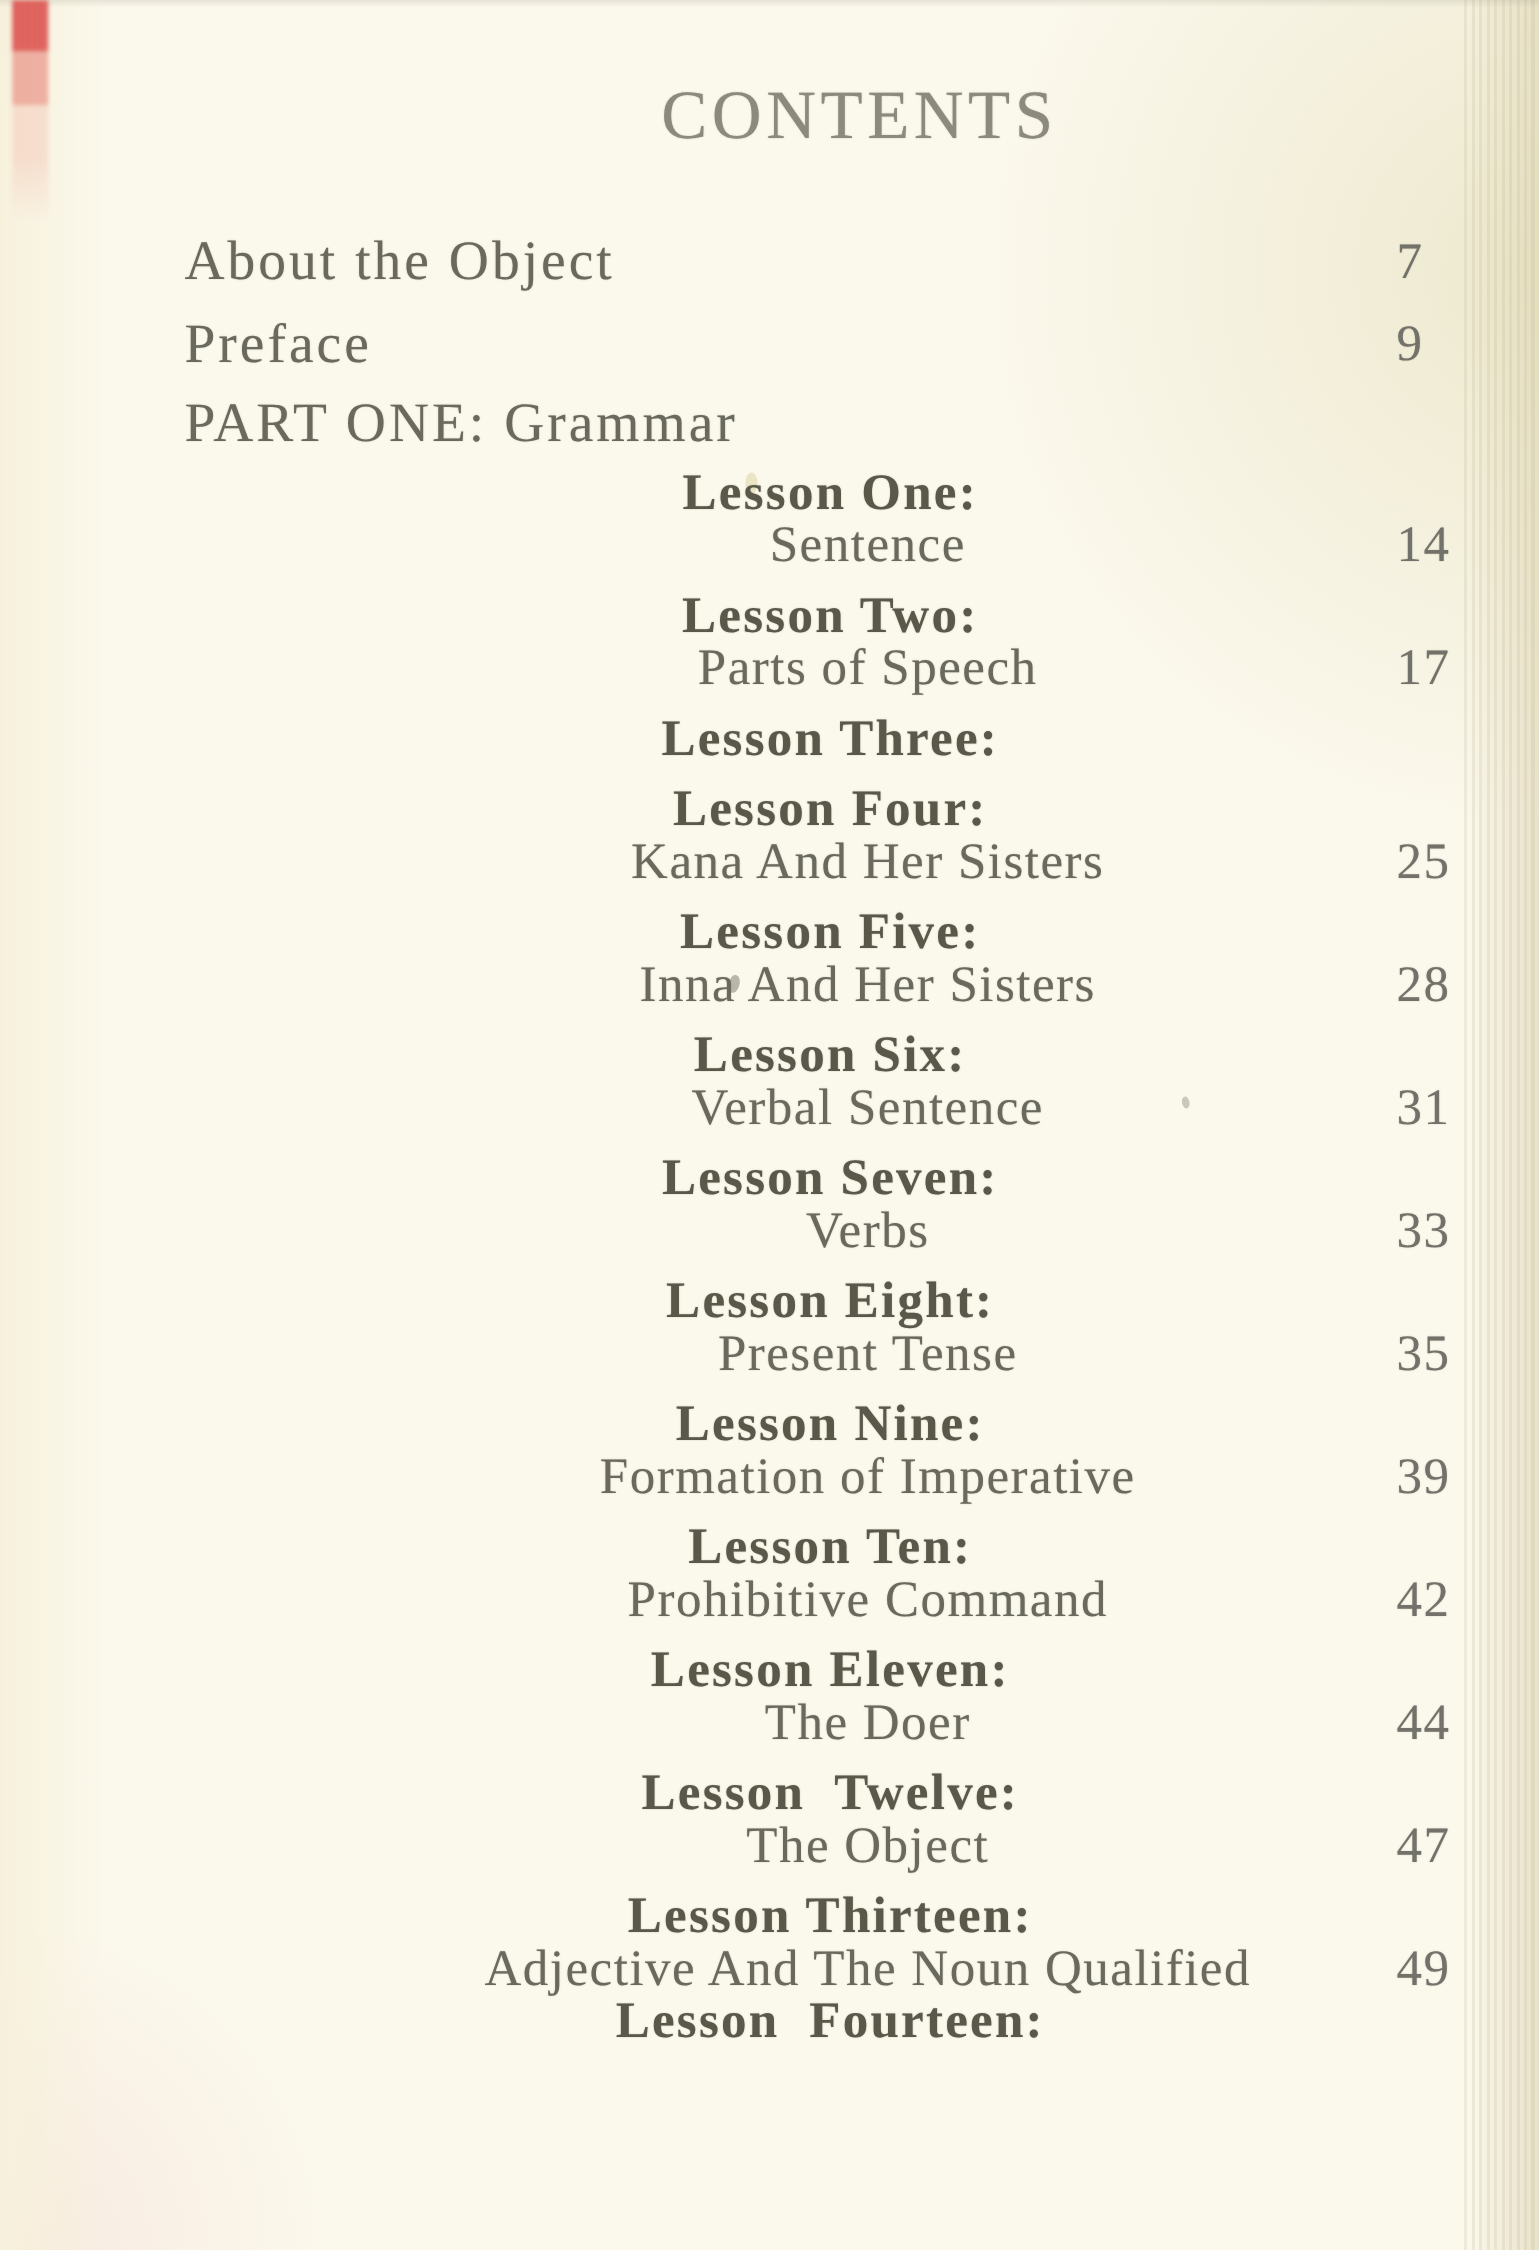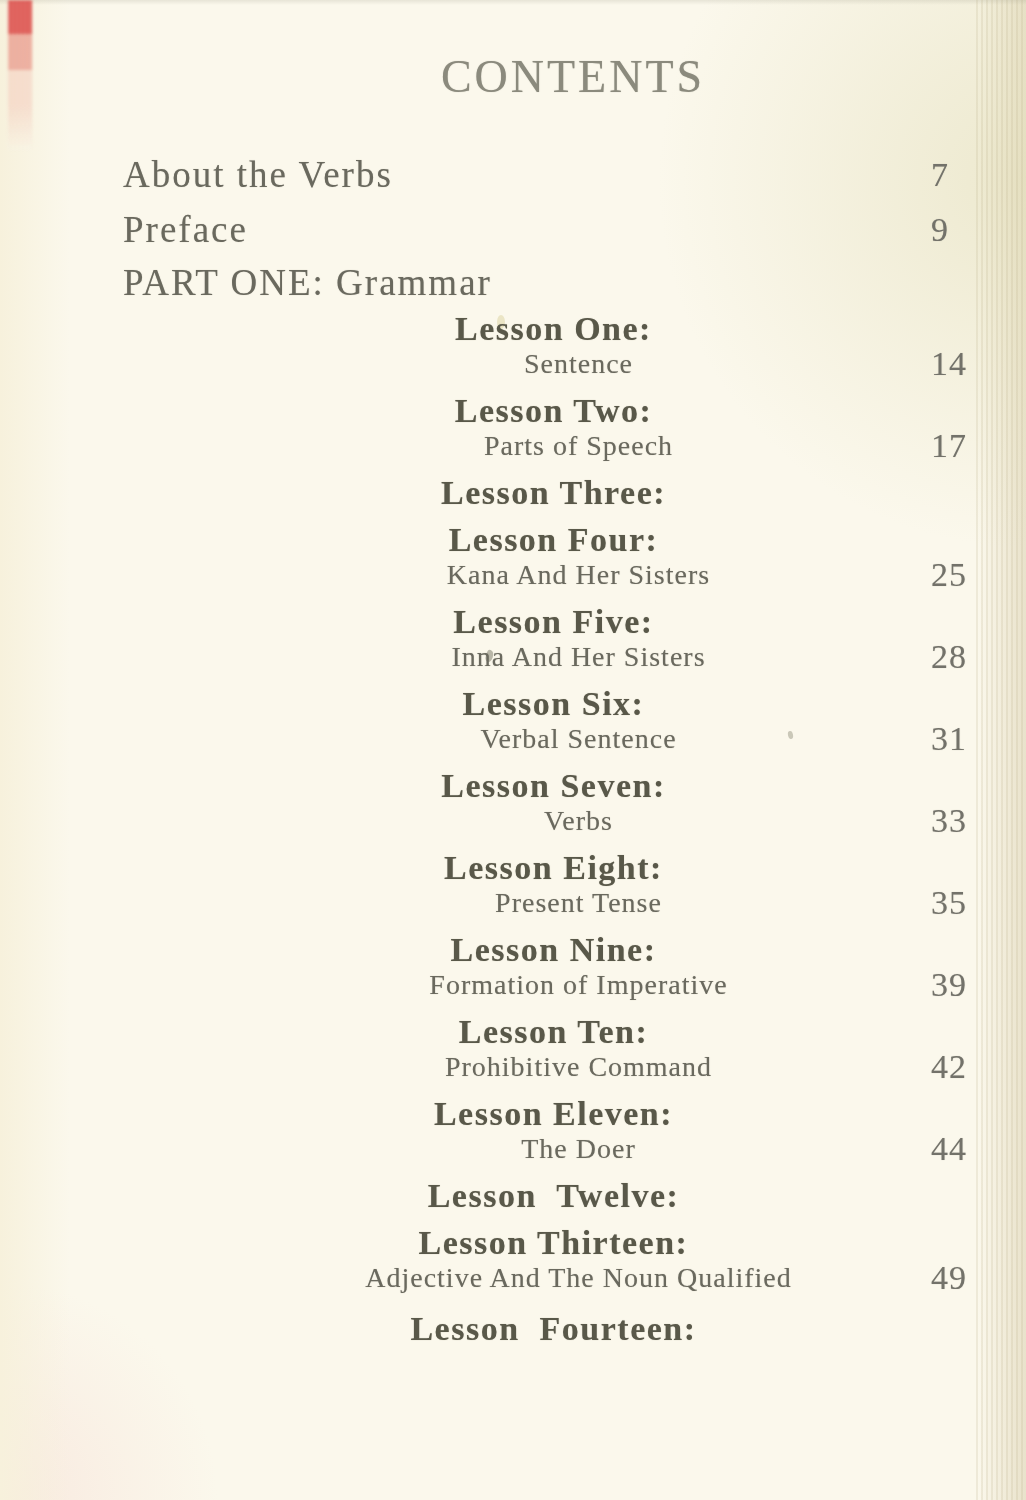--- a/index.html
+++ b/index.html
@@ -47,30 +47,30 @@
   }
 
   .row { position:relative; font-size:37px; line-height:40px; letter-spacing:2px; color:#6a695e;
          text-shadow:0 0 1px rgba(106,105,94,.4); }
   .row-about   { margin-top:53px; }
   .row-preface { margin-top:15px; }
   .row-part    { margin-top:13px; }
 
   .lesson { margin-top:12px;text-align:center; }
   .lesson-first { margin-top:8px; }
-  .lesson-tight { margin-top:16px; }
+  .lesson-tight { margin-top:0; }
   .l-head {
     padding-left:53px;
     font-size:34px; line-height:35px; font-weight:700; letter-spacing:1.5px;
     color:#595849; text-shadow:0 0 1px rgba(89,88,73,.4);
   }
   .l-sub-row { position:relative; }
   .l-sub {
     display:inline-block; padding-left:103px;
-    font-size:28px; line-height:35px; letter-spacing:1px;
+    font-size:34px; line-height:35px; letter-spacing:1px;
     color:#6a695e; text-shadow:0 0 1px rgba(106,105,94,.4);
   }
   .num {
     position:absolute; left:808px; top:0;
     font-size:34px; line-height:inherit; letter-spacing:1px;
     color:#73726a; text-shadow:0 0 1px rgba(115,114,106,.4);
   }
   .l-sub-row .num { line-height:35px; }
 </style>
 </head>
@@ -82,21 +82,21 @@
   <div class="mark-red"></div>
   <div class="speck speck-a"></div>
   <div class="speck speck-b"></div>
   <div class="speck speck-c"></div>
 
   <div class="content">
 
     <h1 class="title">CONTENTS</h1>
 
     <div class="row row-about">
-      <span>About the Verbs</span>
+      <span>About the Object</span>
       <span class="num">7</span>
     </div>
 
     <div class="row row-preface">
       <span>Preface</span>
       <span class="num">9</span>
     </div>
 
     <div class="row row-part">
       <span>PART ONE: Grammar</span>
@@ -181,20 +181,24 @@
     <div class="lesson">
       <div class="l-head">Lesson Eleven:</div>
       <div class="l-sub-row">
         <span class="l-sub">The Doer</span>
         <span class="num">44</span>
       </div>
     </div>
 
     <div class="lesson">
       <div class="l-head">Lesson&nbsp; Twelve:</div>
+      <div class="l-sub-row">
+        <span class="l-sub">The Object</span>
+        <span class="num">47</span>
+      </div>
     </div>
 
     <div class="lesson">
       <div class="l-head">Lesson Thirteen:</div>
       <div class="l-sub-row">
         <span class="l-sub">Adjective And The Noun Qualified</span>
         <span class="num">49</span>
       </div>
     </div>
 

